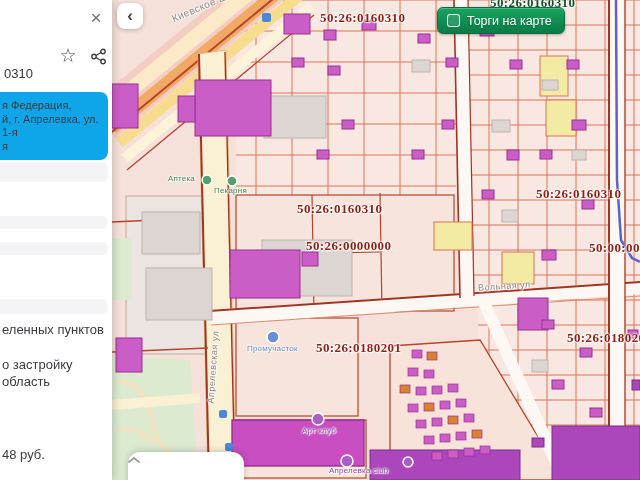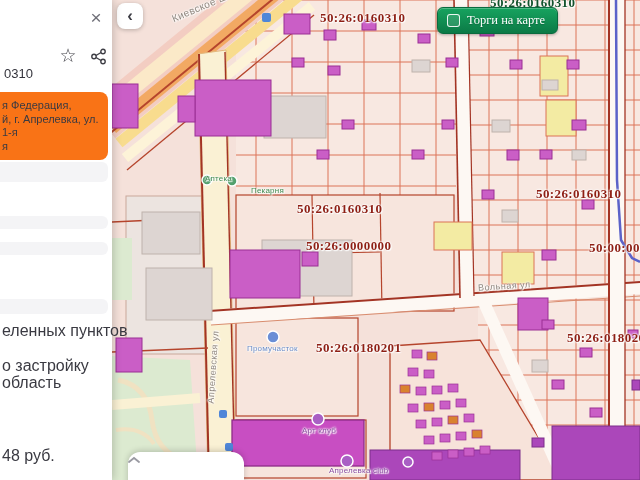--- a/index.html
+++ b/index.html
@@ -12,45 +12,45 @@
 
   
   .sidebar{position:absolute;left:0;top:0;width:112px;height:480px;background:#fff;
            z-index:20;box-shadow:2px 0 8px rgba(0,0,0,.18);}
   .close-btn{position:absolute;left:84px;top:6px;width:24px;height:24px;border:none;background:none;
              font-size:19px;color:#6f6f78;cursor:pointer;line-height:24px;text-align:center;}
   .icon-btn{position:absolute;width:24px;height:24px;border:none;background:none;color:#3f3f46;cursor:pointer;}
   .star-btn{left:56px;top:44px;font-size:19px;line-height:24px;}
   .share-btn{left:86px;top:46px;}
   .cad-frag{position:absolute;left:4px;top:66px;font-size:13px;color:#34343c;}
-  .addr-card{position:absolute;left:0;top:92px;width:108px;padding:7px 4px 7px 2px;background:#f97316;
+  .addr-card{position:absolute;left:0;top:92px;width:108px;padding:7px 4px 7px 2px;background:#0ea5e9;
              border-radius:0 8px 8px 0;font-size:11px;line-height:13.5px;color:#3a3a42;}
   .stripe{position:absolute;left:0;width:108px;background:#f4f4f6;border-radius:0 6px 6px 0;}
-  .sb-text{position:absolute;left:2px;font-size:16px;color:#3a3a42;white-space:nowrap;}
+  .sb-text{position:absolute;left:2px;font-size:13px;color:#3a3a42;white-space:nowrap;}
 
   
   .map{position:absolute;left:112px;top:0;width:528px;height:480px;overflow:hidden;
        background:var(--map-background);cursor:grab;}
   .map svg{position:absolute;left:0;top:0;}
   .maplabel{position:absolute;white-space:nowrap;pointer-events:none;
             text-shadow:0 0 2px #fff,0 0 2px #fff,0 0 3px #fff,1px 1px 1px #fff;}
   .quarter{font-family:"Liberation Serif",serif;font-weight:700;font-size:13px;
            letter-spacing:.4px;color:var(--quarter-red);}
   .quarter.green{color:var(--quarter-green);}
   .street{font-size:10px;color:#8f867e;letter-spacing:.5px;}
   .poi-label{font-size:8px;letter-spacing:.2px;}
-  .poi-green{color:#3f8a4f;margin-left:37px;} .poi-blue{color:#6b8cc7;} .poi-purple{color:#8a4da0;}
+  .poi-green{color:#3f8a4f;} .poi-blue{color:#6b8cc7;} .poi-purple{color:#8a4da0;}
 
   .back-btn{position:absolute;left:5px;top:3px;width:26px;height:26px;background:#fff;border:none;
             border-radius:8px;box-shadow:0 1px 4px rgba(0,0,0,.25);font-size:17px;font-weight:700;
             color:#3c3c44;cursor:pointer;line-height:24px;z-index:12;}
   .toggle-btn{position:absolute;left:325px;top:7px;height:27px;padding:0 12px 0 9px;display:flex;
               align-items:center;gap:7px;border:1px solid #0a6b3e;border-radius:6px;cursor:pointer;
               background:linear-gradient(180deg,var(--accent-green-top),var(--accent-green-bottom));
-              box-shadow:0 1px 3px rgba(0,0,0,.3), inset 0 1px 0 rgba(255,255,255,.25);z-index:12;font-family:Liberation Serif, serif;}
+              box-shadow:0 1px 3px rgba(0,0,0,.3), inset 0 1px 0 rgba(255,255,255,.25);z-index:12;}
   .toggle-btn .box{width:13px;height:13px;border:1.5px solid rgba(255,255,255,.9);border-radius:3px;
                    background:rgba(255,255,255,.12);}
   .toggle-btn .lbl{color:#fff;font-size:12.5px;text-shadow:0 1px 1px rgba(0,0,0,.25);}
   .legend-btn{position:absolute;left:16px;top:452px;width:116px;height:40px;background:#fff;border:none;
               border-radius:12px 12px 0 0;box-shadow:0 -1px 6px rgba(0,0,0,.2);cursor:pointer;
               display:flex;align-items:flex-start;justify-content:center;gap:10px;padding-top:9px;z-index:12;}
   .legend-btn .lbl{font-size:13px;color:#0f766e;margin-top:21px;}
   .legend-btn svg{margin-top:4px;}
   .vstreet{transform:rotate(-86deg);transform-origin:center;text-align:center;width:80px;}
 </style>

